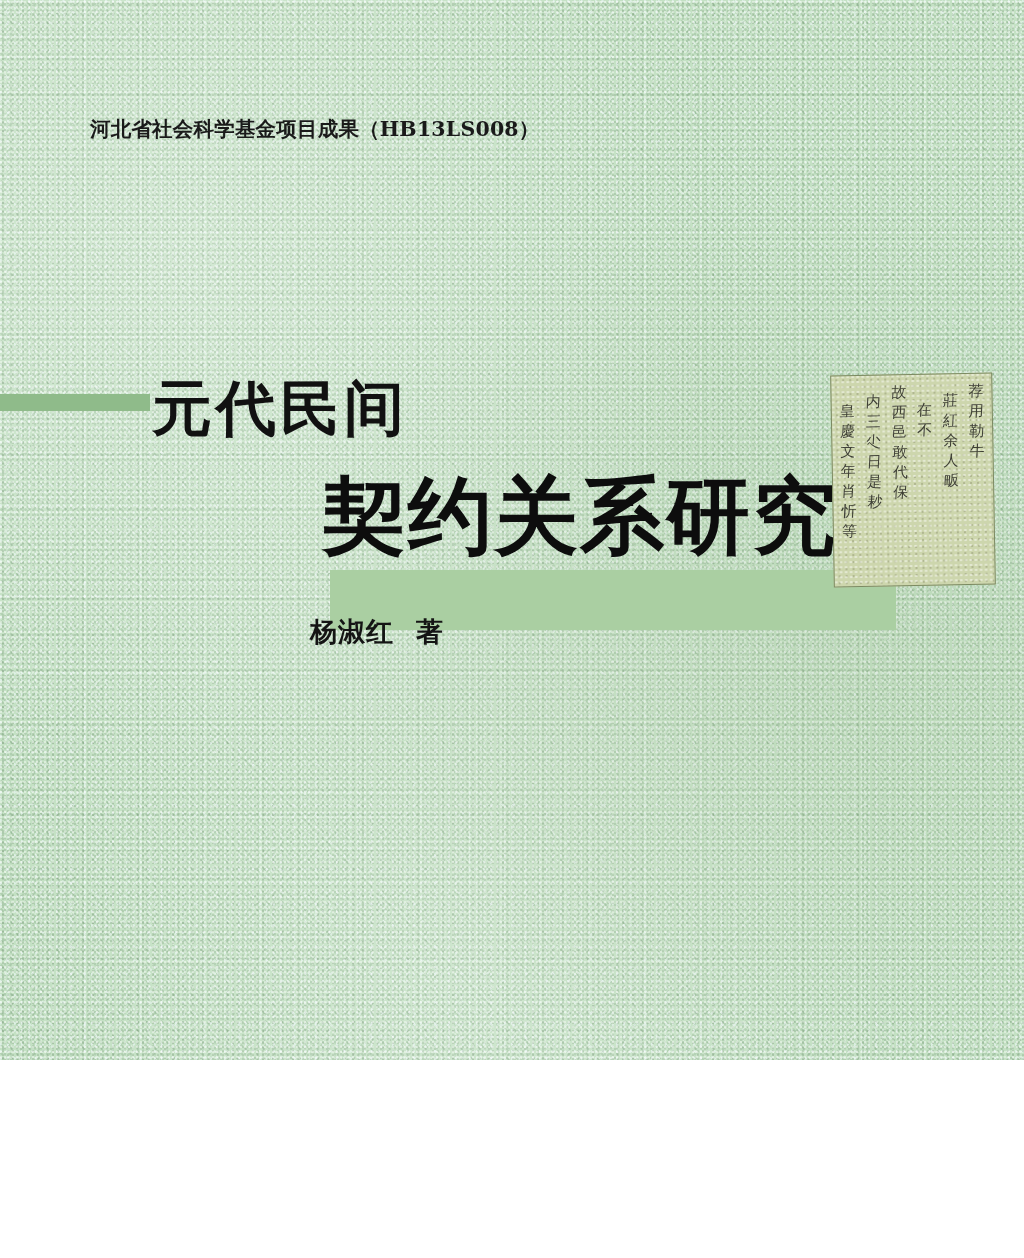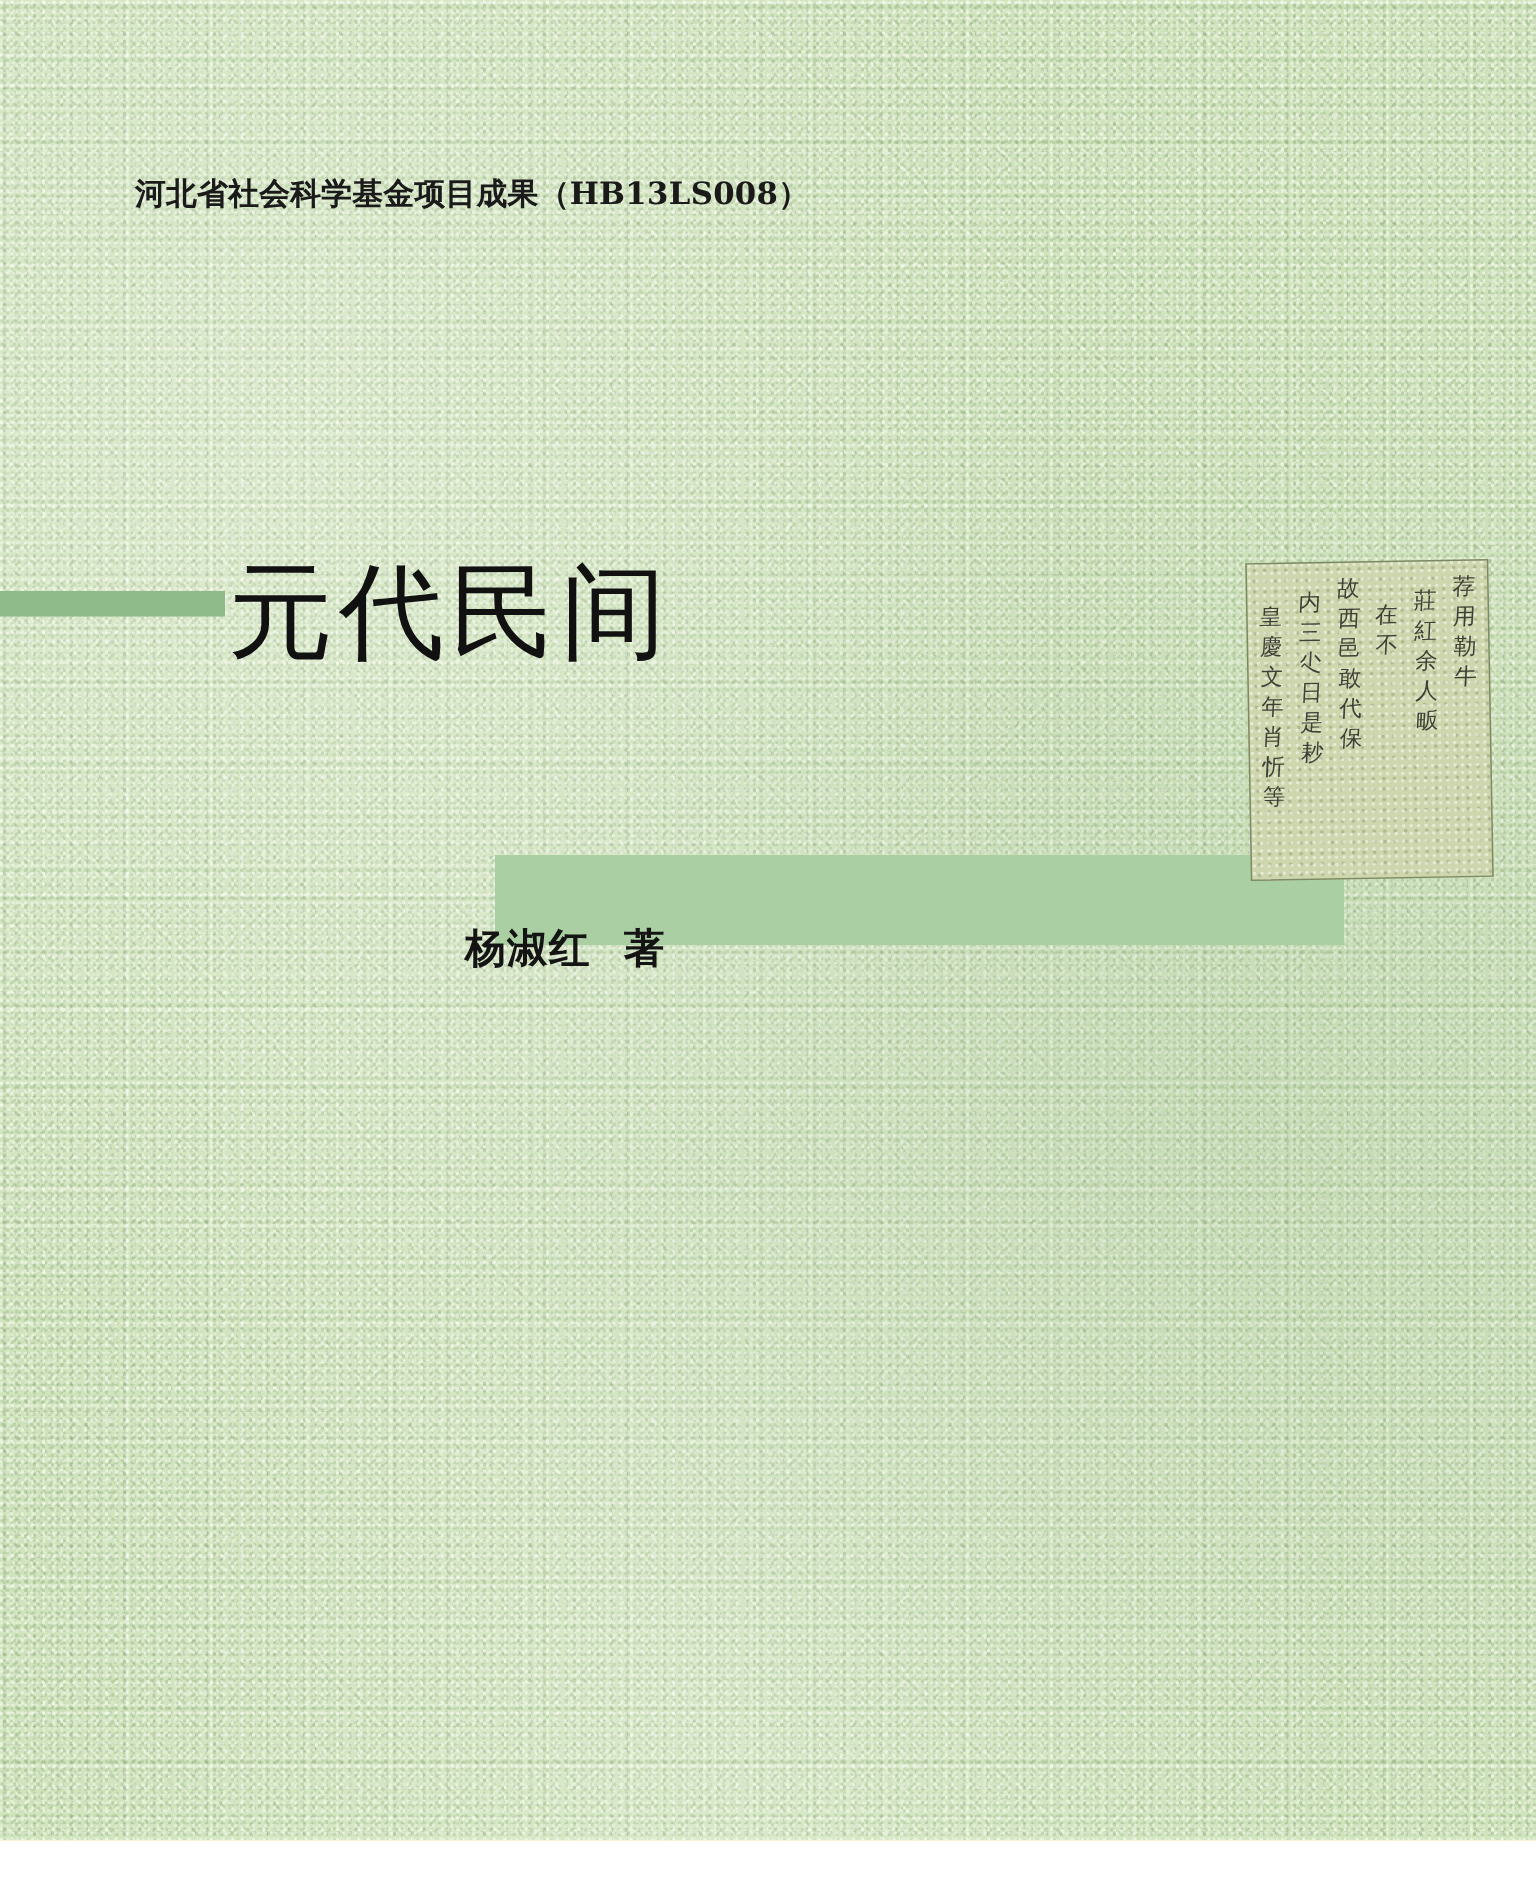--- a/index.html
+++ b/index.html
@@ -3,23 +3,23 @@
 <meta charset="utf-8">
 <style>
   html, body {
     margin: 0;
     padding: 0;
     background: #ffffff;
   }
   #cover {
     position: relative;
     width: 1024px;
-    height: 1227px;
+    height: 1060px;
     overflow: hidden;
-    background-color: #fde047;
+    background-color: #0ea5e9;
     font-family: "DejaVu Sans", "Liberation Sans", sans-serif;
   }
   
   #texture {
     position: absolute;
     inset: 0;
     background-color: #cee5c3;
     background-image:
       radial-gradient(circle at 10% 20%, rgba(255,255,255,0.55) 0 1px, transparent 1.5px),
       radial-gradient(circle at 35% 55%, rgba(120,150,110,0.30) 0 1px, transparent 1.5px),
@@ -87,22 +87,22 @@
     width: 566px;
     height: 60px;
     background: #aacfa2;
   }
 
   #title-line-1 {
     position: absolute;
     left: 152px;
     top: 368px;
     font-family: "DejaVu Sans", "Liberation Sans", sans-serif;
-    font-size: 70px;
-    font-weight: 400;
+    font-size: 60px;
+    font-weight: 700;
     color: #111111;
     letter-spacing: 4px;
     line-height: 80px;
   }
   #title-line-2 {
     position: absolute;
     left: 322px;
     top: 470px;
     font-family: "DejaVu Sans", "Liberation Sans", sans-serif;
     font-size: 84px;
@@ -179,20 +179,21 @@
   <div class="content">
 
     <div id="grant-block">
       <div>河北省社会科学基金项目成果（HB13LS008）</div>
     </div>
 
     <div id="title-rule"></div>
     <div id="title-band"></div>
 
     <div id="title-line-1">元代民间</div>
+    <div id="title-line-2">契约关系研究</div>
 
     <div id="author">
       <span>杨淑红</span><span class="spacer"></span><span>著</span>
     </div>
 
     <div id="manuscript">
       <div class="grain"></div>
       <div class="cols" id="manuscript-cols">
           <div class="col" style="padding-top: 4px;">
             <div class="glyph">荐</div>

